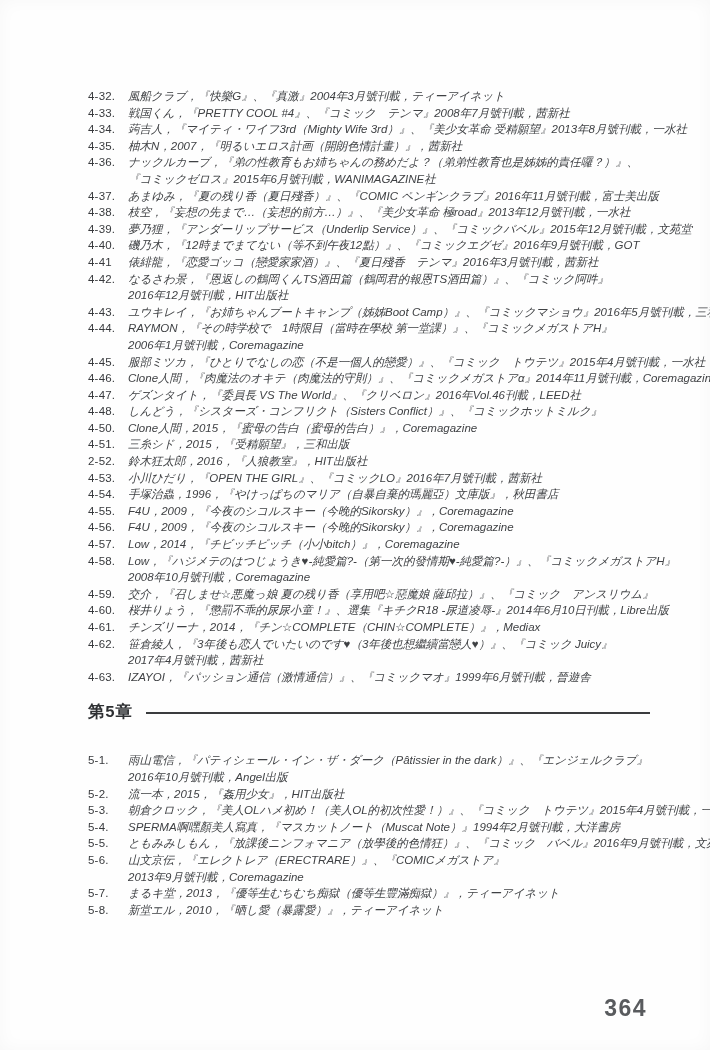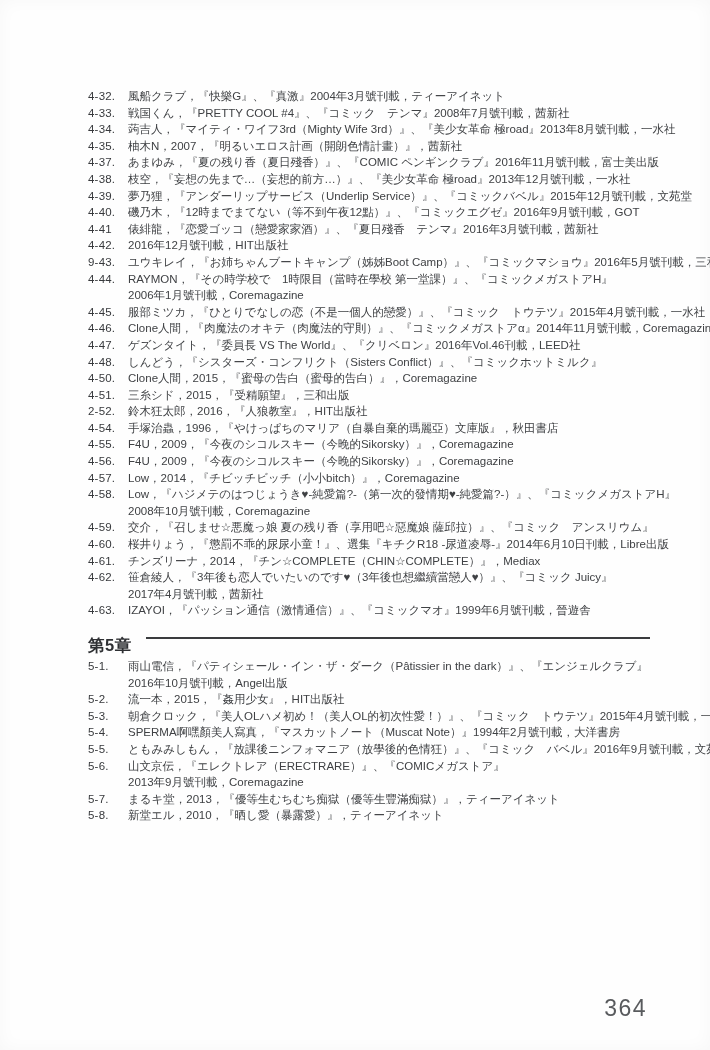--- a/index.html
+++ b/index.html
@@ -36,52 +36,54 @@
     width: 40px;
     font-weight: normal;
     color: #37393c;
     font-size: 11.5px;
     line-height: 16.6px;
     letter-spacing: 0.2px;
   }
   .entry .lines {
     flex: 1;
     min-width: 0;
+    font-style: italic;
   }
   .entry .line {
     font-size: 11.5px;
     line-height: 16.6px;
     white-space: nowrap;
     color: #3f4144;
   }
   .chapter-head {
     display: flex;
-    align-items: flex-start;
+    align-items: center;
     margin-top: 16px;
-    margin-bottom: 1px;
+    margin-bottom: 29px;
+    font-family: Liberation Mono, monospace;
   }
   .chapter-head .label {
     font-size: 16.5px;
     font-weight: bold;
     color: #2e3033;
     letter-spacing: 0.5px;
   }
   .chapter-head .rule {
     flex: 1;
     height: 2px;
     background: #3a3c3e;
     margin-left: 14px;
     margin-top: 2px;
   }
   .page-number {
     position: absolute;
     right: 63px;
     top: 995px;
     font-size: 23px;
-    font-weight: normal;
+    font-weight: bold;
     color: #595b5e;
     letter-spacing: 1.5px;
   }
 </style>
 </head>
 <body>
 
 <div class="page">
   <div class="content">
 
@@ -94,30 +96,37 @@
         </div>
         <div class="entry">
           <span class="num">4-33.</span>
           <span class="lines">
             <div class="line">戦国くん，『PRETTY COOL #4』、『コミック　テンマ』2008年7月號刊載，茜新社</div>
           </span>
         </div>
         <div class="entry">
           <span class="num">4-34.</span>
           <span class="lines">
-            <div class="line">蒟吉人，『マイティ・ワイフ3rd（Mighty Wife 3rd）』、『美少女革命 極road』2013年8月號刊載，一水社</div>
+            <div class="line">蒟吉人，『マイティ・ワイフ3rd（Mighty Wife 3rd）』、『美少女革命 受精願望』2013年8月號刊載，一水社</div>
           </span>
         </div>
         <div class="entry">
           <span class="num">4-35.</span>
           <span class="lines">
             <div class="line">柚木N，2007，『明るいエロス計画（開朗色情計畫）』，茜新社</div>
           </span>
         </div>
         <div class="entry">
+          <span class="num">4-36.</span>
+          <span class="lines">
+            <div class="line">ナックルカーブ，『弟の性教育もお姉ちゃんの務めだよ？（弟弟性教育也是姊姊的責任囉？）』、</div>
+            <div class="line">『コミックゼロス』2015年6月號刊載，WANIMAGAZINE社</div>
+          </span>
+        </div>
+        <div class="entry">
           <span class="num">4-37.</span>
           <span class="lines">
             <div class="line">あまゆみ，『夏の残り香（夏日殘香）』、『COMIC ペンギンクラブ』2016年11月號刊載，富士美出版</div>
           </span>
         </div>
         <div class="entry">
           <span class="num">4-38.</span>
           <span class="lines">
             <div class="line">枝空，『妄想の先まで…（妄想的前方…）』、『美少女革命 極road』2013年12月號刊載，一水社</div>
           </span>
@@ -136,25 +145,26 @@
         </div>
         <div class="entry">
           <span class="num">4-41</span>
           <span class="lines">
             <div class="line">俵緋龍，『恋愛ゴッコ（戀愛家家酒）』、『夏日殘香　テンマ』2016年3月號刊載，茜新社</div>
           </span>
         </div>
         <div class="entry">
           <span class="num">4-42.</span>
           <span class="lines">
+            <div class="line">なるさわ景，『恩返しの鶴岡くんTS酒田篇（鶴岡君的報恩TS酒田篇）』、『コミック阿吽』</div>
             <div class="line">2016年12月號刊載，HIT出版社</div>
           </span>
         </div>
         <div class="entry">
-          <span class="num">9-43.</span>
+          <span class="num">4-43.</span>
           <span class="lines">
             <div class="line">ユウキレイ，『お姉ちゃんブートキャンプ（姊姊Boot Camp）』、『コミックマショウ』2016年5月號刊載，三和出版</div>
           </span>
         </div>
         <div class="entry">
           <span class="num">4-44.</span>
           <span class="lines">
             <div class="line">RAYMON，『その時学校で　1時限目（當時在學校 第一堂課）』、『コミックメガストアH』</div>
             <div class="line">2006年1月號刊載，Coremagazine</div>
           </span>
@@ -192,20 +202,26 @@
         <div class="entry">
           <span class="num">4-51.</span>
           <span class="lines">
             <div class="line">三糸シド，2015，『受精願望』，三和出版</div>
           </span>
         </div>
         <div class="entry">
           <span class="num">2-52.</span>
           <span class="lines">
             <div class="line">鈴木狂太郎，2016，『人狼教室』，HIT出版社</div>
+          </span>
+        </div>
+        <div class="entry">
+          <span class="num">4-53.</span>
+          <span class="lines">
+            <div class="line">小川ひだり，『OPEN THE GIRL』、『コミックLO』2016年7月號刊載，茜新社</div>
           </span>
         </div>
         <div class="entry">
           <span class="num">4-54.</span>
           <span class="lines">
             <div class="line">手塚治蟲，1996，『やけっぱちのマリア（自暴自棄的瑪麗亞）文庫版』，秋田書店</div>
           </span>
         </div>
         <div class="entry">
           <span class="num">4-55.</span>

